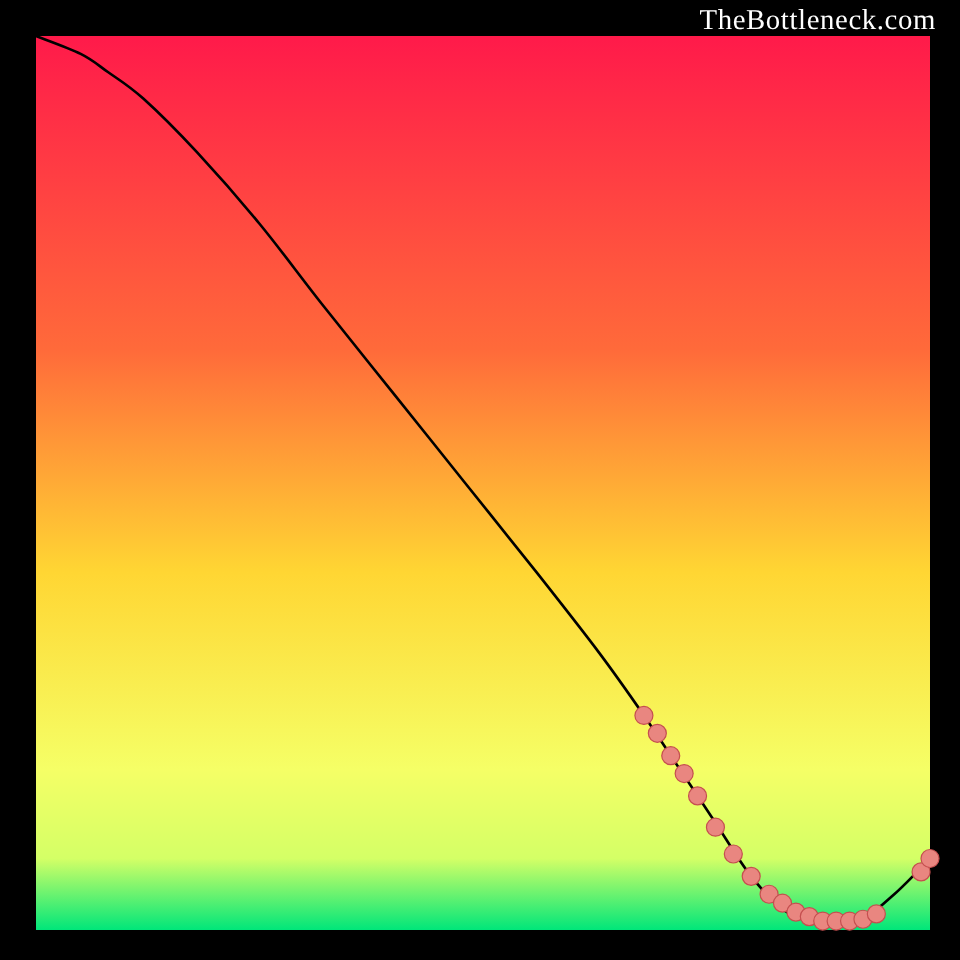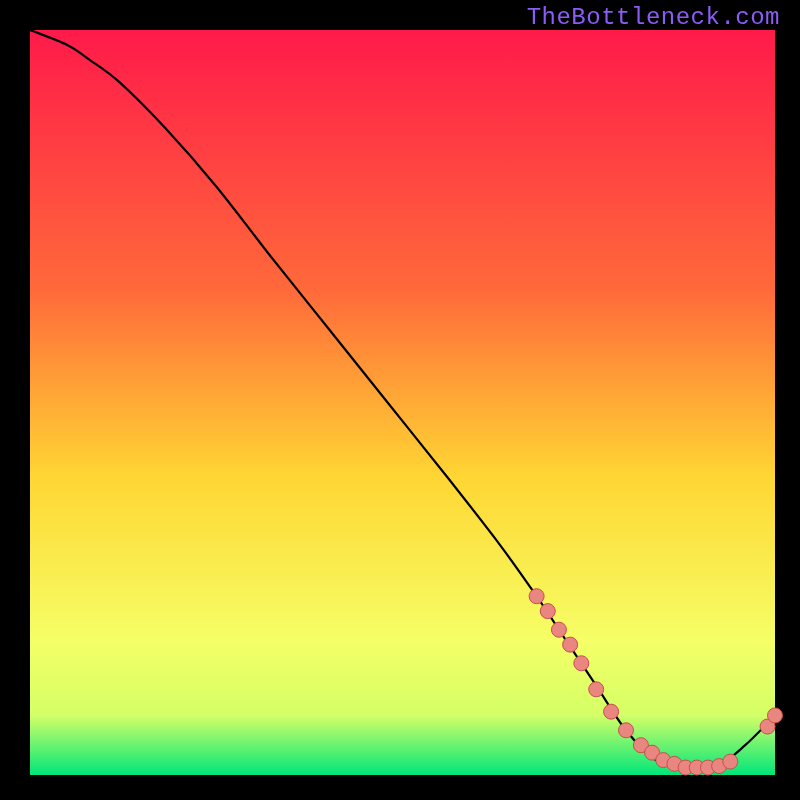--- a/index.html
+++ b/index.html
@@ -13,23 +13,23 @@
   .frame {
     position: relative;
     width: 800px;
     height: 800px;
     background: #000;
   }
   .watermark {
     position: absolute;
     top: 4px;
     right: 20px;
-    font-family: Liberation Mono, monospace;
+    font-family: Liberation Serif, serif;
     font-size: 24px;
-    color: #8b5cf6;
+    color: #ffffff;
     letter-spacing: 0.5px;
   }
   svg {
     display: block;
   }
 </style>
 </head>
 <body>
 <div class="frame">
 

